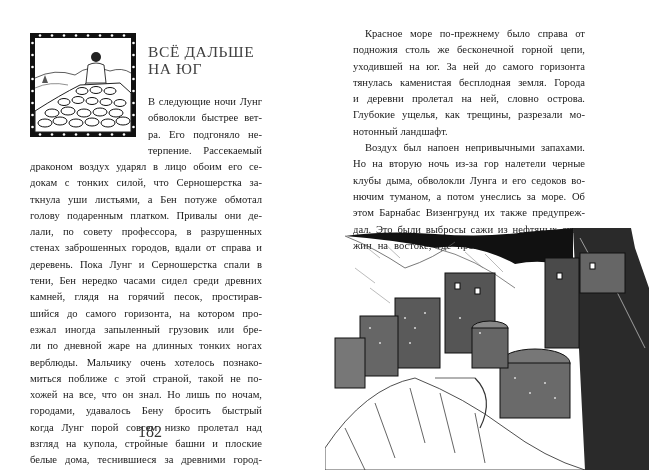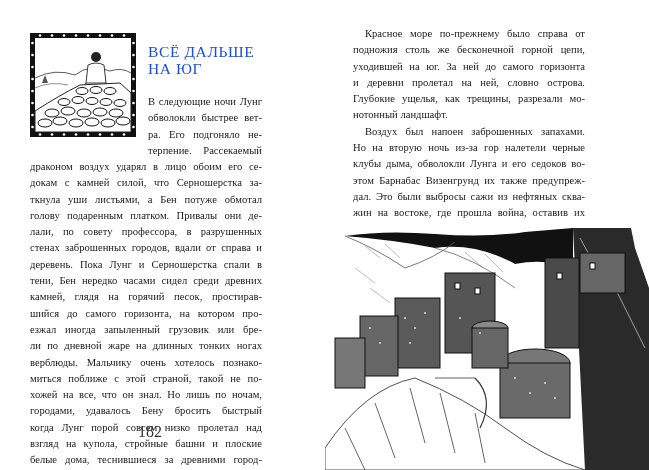--- a/index.html
+++ b/index.html
@@ -4,21 +4,21 @@
 <style>
   html, body { margin: 0; padding: 0; background: #ffffff; }
   body { width: 649px; height: 470px; position: relative; overflow: hidden;
          font-family: "Liberation Serif", "DejaVu Serif", serif; color: #1a1a1a; }
   .page { position: absolute; top: 0; height: 470px; }
   .page-left { left: 0; width: 325px; }
   .page-right { left: 325px; width: 324px; }
 
   .vignette { position: absolute; left: 30px; top: 33px; width: 106px; height: 104px; }
   .chapter-title { position: absolute; left: 148px; top: 43px; font-size: 15.5px;
-                   line-height: 17px; letter-spacing: 0.6px; color: #1d4ed8; margin: 0; font-weight: normal; }
+                   line-height: 17px; letter-spacing: 0.6px; color: #404040; margin: 0; font-weight: normal; }
   .chapter-title span { display: block; }
 
   .body-text { font-size: 10.6px; line-height: 16.3px; text-align: justify; margin: 0; }
   .line { display: block; text-align: justify; text-align-last: justify; white-space: nowrap; height: 16.3px; overflow: visible; }
   .line.last { text-align-last: left; }
   .indent { text-indent: 12px; }
 
   .left-narrow { position: absolute; left: 148px; top: 94px; width: 114px; }
   .left-wide { position: absolute; left: 30px; top: 159px; width: 232px; }
   .page-number { position: absolute; left: 138px; top: 423px; font-size: 16px; color: #333; }
@@ -108,21 +108,21 @@
 
   <div class="body-text left-narrow">
     <span class="line">В следующие ночи Лунг</span>
     <span class="line">обволокли быстрее вет-</span>
     <span class="line">ра. Его подгоняло не-</span>
     <span class="line">терпение. Рассекаемый</span>
   </div>
 
   <div class="body-text left-wide">
     <span class="line">драконом воздух ударял в лицо обоим его се-</span>
-    <span class="line">докам с камней силой, что Серношерстка за-</span>
+    <span class="line">докам с тонких силой, что Серношерстка за-</span>
     <span class="line">ткнула уши листьями, а Бен потуже обмотал</span>
     <span class="line">голову подаренным платком. Привалы они де-</span>
     <span class="line">лали, по совету профессора, в разрушенных</span>
     <span class="line">стенах заброшенных городов, вдали от справа и</span>
     <span class="line">деревень. Пока Лунг и Серношерстка спали в</span>
     <span class="line">тени, Бен нередко часами сидел среди древних</span>
     <span class="line">камней, глядя на горячий песок, простирав-</span>
     <span class="line">шийся до самого горизонта, на котором про-</span>
     <span class="line">езжал иногда запыленный грузовик или бре-</span>
     <span class="line">ли по дневной жаре на длинных тонких ногах</span>
@@ -137,26 +137,28 @@
   </div>
 
   <div class="page-number">182</div>
 </div>
 
 <div class="page page-right">
   <div class="body-text right-text">
     <span class="line indent">Красное море по-прежнему было справа от</span>
     <span class="line">подножия столь же бесконечной горной цепи,</span>
     <span class="line">уходившей на юг. За ней до самого горизонта</span>
+    <span class="line">тянулась каменистая бесплодная земля. Города</span>
     <span class="line">и деревни пролетал на ней, словно острова.</span>
     <span class="line">Глубокие ущелья, как трещины, разрезали мо-</span>
     <span class="line last">нотонный ландшафт.</span>
-    <span class="line indent">Воздух был напоен заброшенных запахами.</span>
+    <span class="line indent">Воздух был напоен непривычными запахами.</span>
     <span class="line">Но на вторую ночь из-за гор налетели черные</span>
     <span class="line">клубы дыма, обволокли Лунга и его седоков во-</span>
+    <span class="line">нючим туманом, а потом унеслись за море. Об</span>
     <span class="line">этом Барнабас Визенгрунд их также предупреж-</span>
     <span class="line">дал. Это были выбросы сажи из нефтяных сква-</span>
     <span class="line">жин на востоке, где прошла война, оставив их</span>
   </div>
 
   <svg class="illustration" viewBox="0 0 324 242">
 
     <path d="M20 8 Q60 2 110 6 Q160 10 200 4 L248 0 L248 40 Q220 30 190 36 Q150 14 110 20 Q70 12 20 8 Z" fill="#111"></path>
     <path d="M20 8 Q50 20 80 40 Q110 30 130 14" fill="none" stroke="#555" stroke-width="0.8"></path>
     <path d="M110 20 Q150 30 190 60" fill="none" stroke="#666" stroke-width="0.8"></path>

